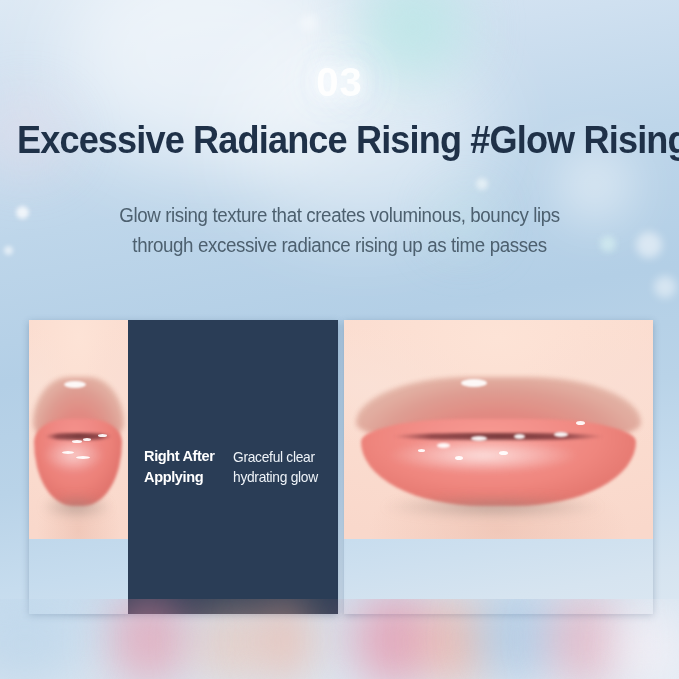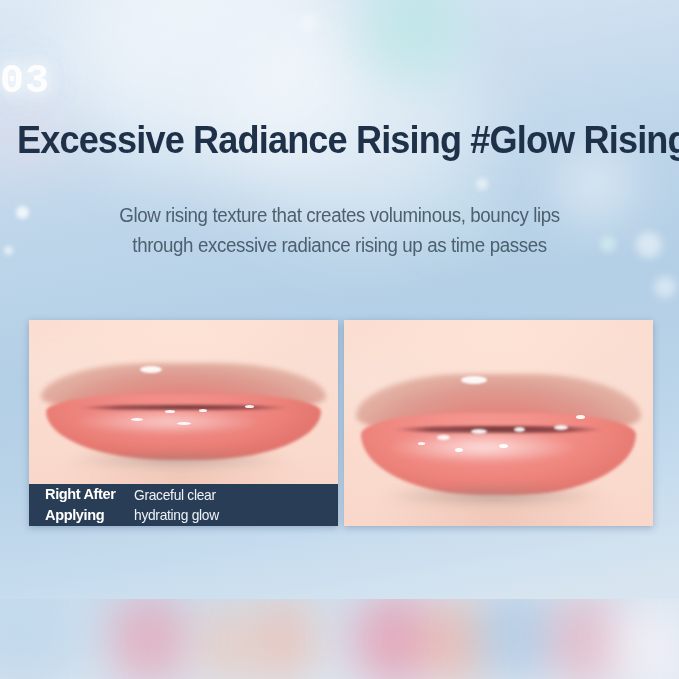--- a/index.html
+++ b/index.html
@@ -63,32 +63,31 @@
     border-radius: 45%;
     filter: blur(22px);
   }
 
   
   .step-number {
     position: absolute;
     top: 62px;
     left: 0;
     right: 0;
-    text-align: left;
+    text-align: center;
     font-size: 40px;
     font-weight: 700;
     letter-spacing: 1px;
     color: #ffffff;
     text-shadow:
       0 0 14px rgba(255,255,255,0.95),
       0 0 28px rgba(255,255,255,0.8),
       0 0 46px rgba(220,240,255,0.7);
     line-height: 1;
     opacity: 0.96;
-    font-family: Liberation Mono, monospace;
   }
 
   .headline {
     position: absolute;
     top: 120px;
     left: 0;
     right: 0;
     text-align: center;
     font-size: 38px;
     font-weight: 700;
@@ -119,23 +118,23 @@
     position: absolute;
     top: 320px;
     left: 29px;
     width: 624px;
     height: 285px;
     display: flex;
     justify-content: space-between;
   }
   .panel {
     width: 309px;
-    height: 206px;
+    height: 294px;
     display: flex;
-    flex-direction: column;
+    flex-direction: row;
     box-shadow: 0 2px 7px rgba(40,70,105,0.30);
   }
 
   
   .photo {
     position: relative;
     width: 100%;
     height: 219px;
     overflow: hidden;
     background:

